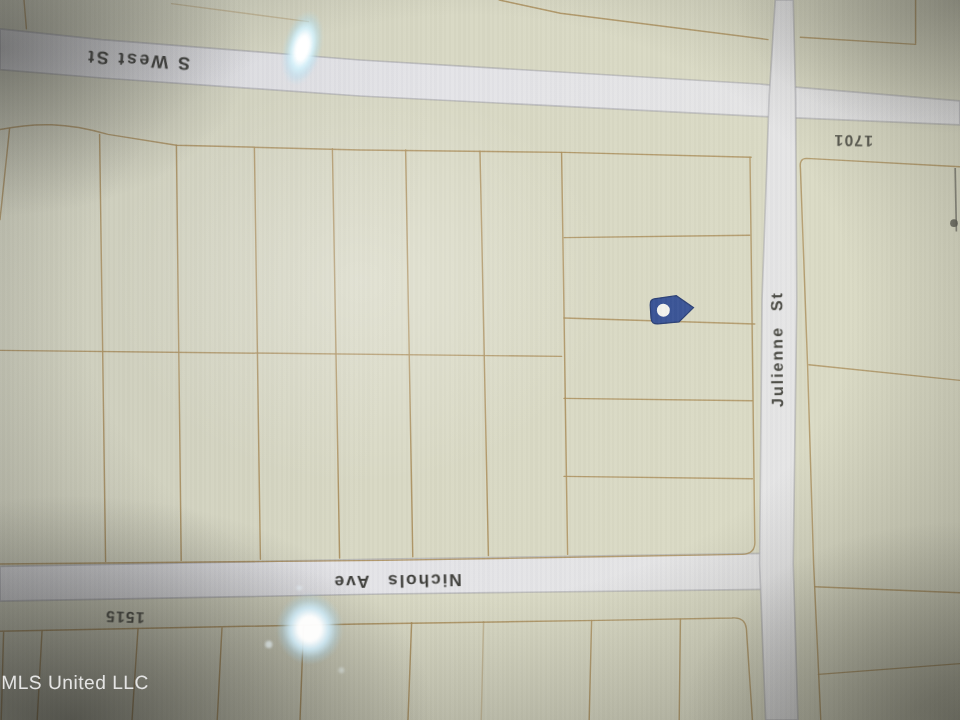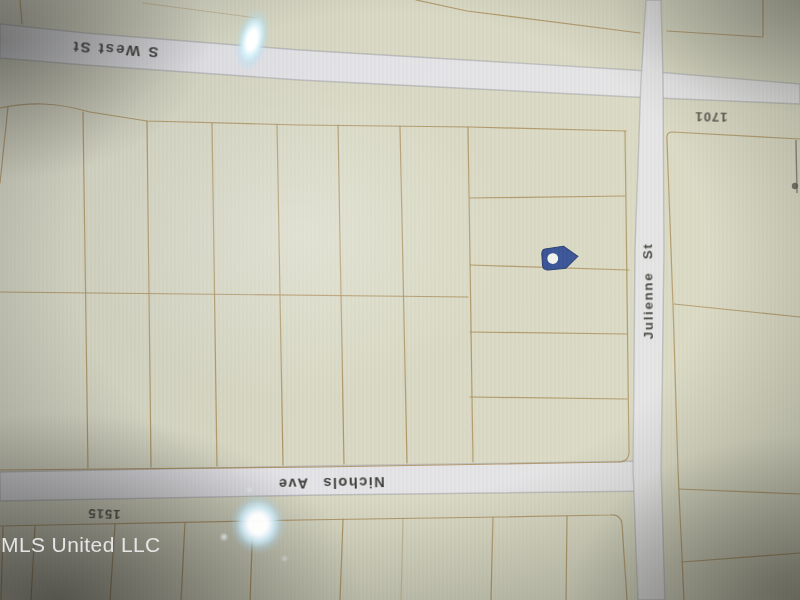--- a/index.html
+++ b/index.html
@@ -55,22 +55,22 @@
     left:230px;top:494px;width:56px;height:60px;
     background:radial-gradient(closest-side, rgba(255,255,255,.97) 0 34%, rgba(205,235,250,.85) 58%, rgba(168,214,240,.32) 80%, rgba(168,214,240,0));
   }
   .speck{position:absolute;border-radius:50%;background:rgba(235,248,255,.55);filter:blur(.8px);pointer-events:none;}
   #speck1{left:221px;top:534px;width:6px;height:6px;}
   #speck2{left:282px;top:556px;width:5px;height:5px;opacity:.6;}
   #speck3{left:247px;top:488px;width:5px;height:4px;opacity:.7;}
 
   
   #watermark{
-    position:absolute;left:1px;top:533px;
-    color:var(--watermark_color,#ebebeb);font-size:21px;letter-spacing:.4px;
+    position:absolute;left:1px;top:561px;
+    color:var(--watermark_color,#ebebeb);font-size:16px;letter-spacing:.4px;
     opacity:.95;pointer-events:none;white-space:nowrap;
   }
 </style>
 </head>
 <body>
 
 <div id="photo">
 
   <svg id="map-svg" width="800" height="600" viewBox="0 0 800 600">
 

